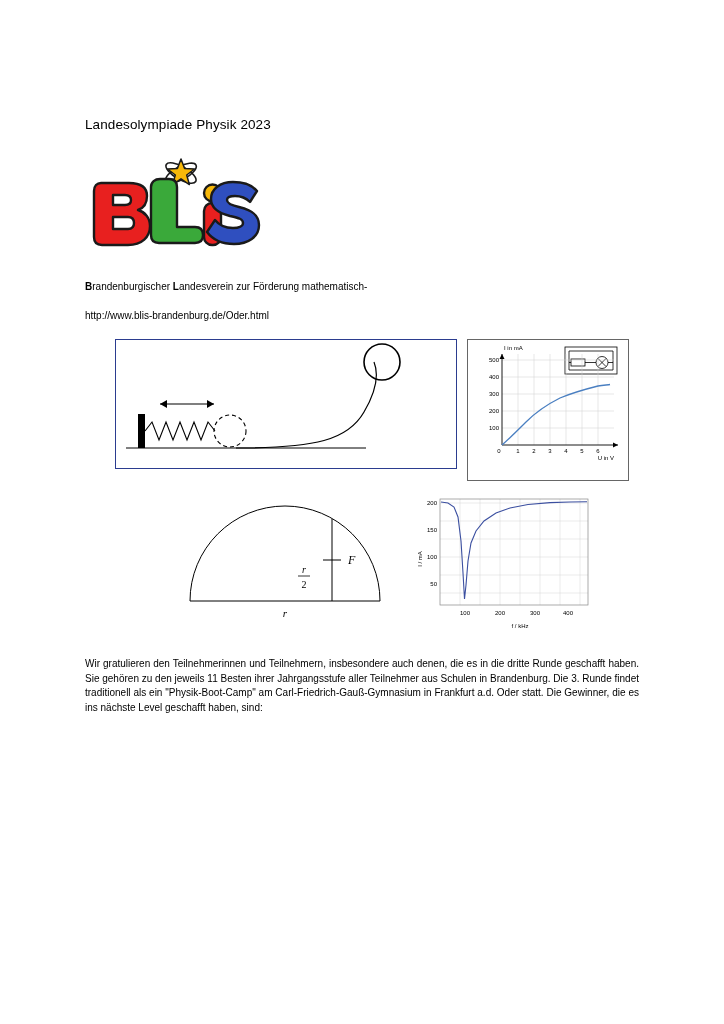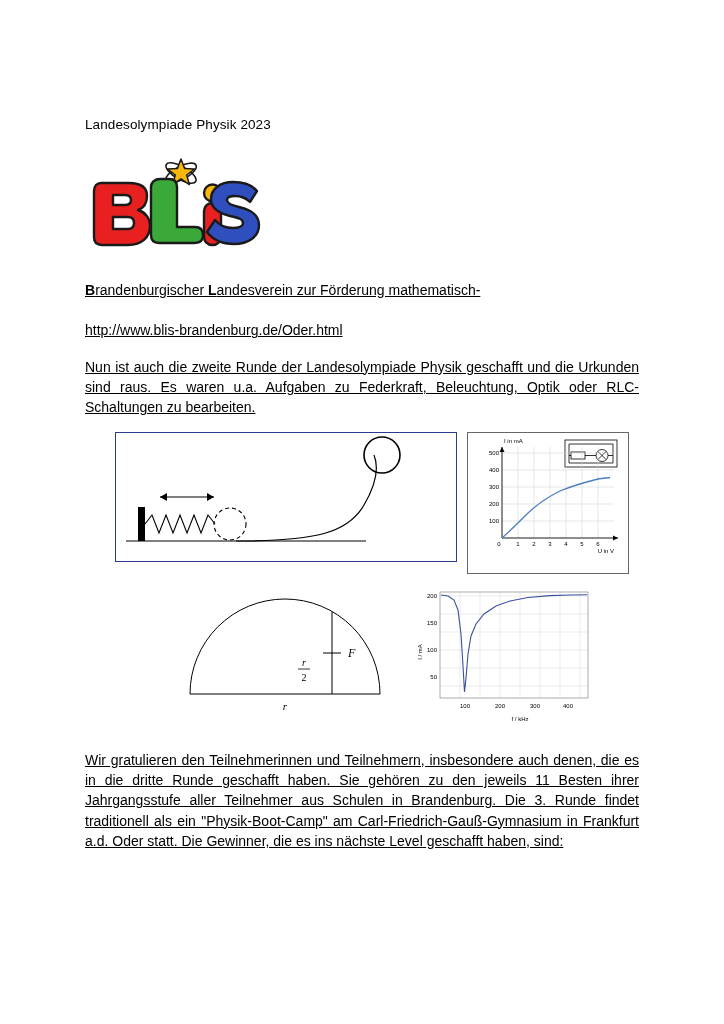--- a/index.html
+++ b/index.html
@@ -40,24 +40,23 @@
   .logo-wrap {
     width: 190px;
     height: 105px;
     position: relative;
     margin: 6px 0 22px 2px;
   }
   .logo-svg { display:block; }
 
   
   .para {
-    font-size: 14px;
+    font-size: 10px;
     line-height: 1.45;
     margin: 0 0 14px 0;
-    text-decoration: underline;
   }
   .para.justify { text-align: justify; }
   .b { font-weight: bold; }
 
   
   .figrow-1 {
     display: flex;
     align-items: flex-start;
     gap: 10px;
     margin: 6px 0 6px 30px;
@@ -134,21 +133,20 @@
     </div>
 
     <div class="para" style="margin-bottom:16px;">
       <span>
         <span class="b">B</span><span>randenburgischer </span><span class="b">L</span><span>andesverein zur Förderung mathematisch-</span>
       </span><br>
       <br>
       <span>http://www.blis-brandenburg.de/Oder.html</span>
     </div>
 
-    <div class="para justify">Nun ist auch die zweite Runde der Landesolympiade Physik geschafft und die Urkunden sind raus. Es waren u.a. Aufgaben zu Federkraft, Beleuchtung, Optik oder RLC-Schaltungen zu bearbeiten.</div>
 
     <div class="figrow-1">
 
       <div class="fig-ramp">
         <svg width="338" height="126" viewBox="0 0 338 126" xmlns="http://www.w3.org/2000/svg">
 
           <line x1="10" y1="108" x2="250" y2="108" stroke="#000" stroke-width="1"></line>
 
           <rect x="22" y="74" width="7" height="34" fill="#000"></rect>
 

